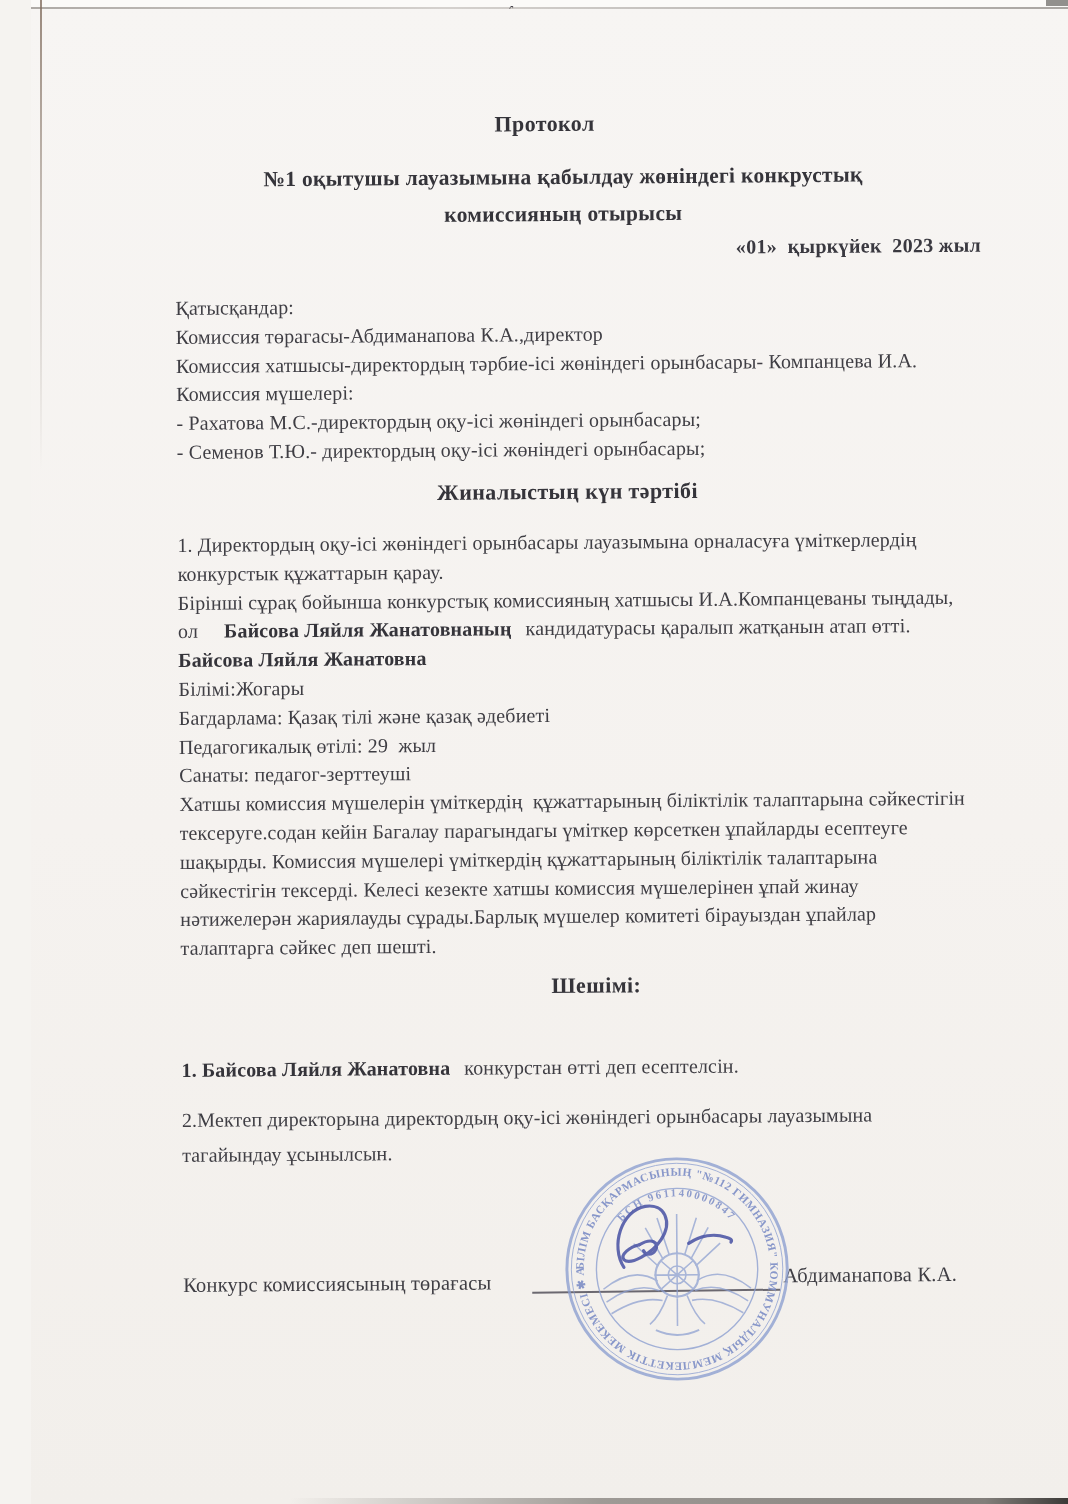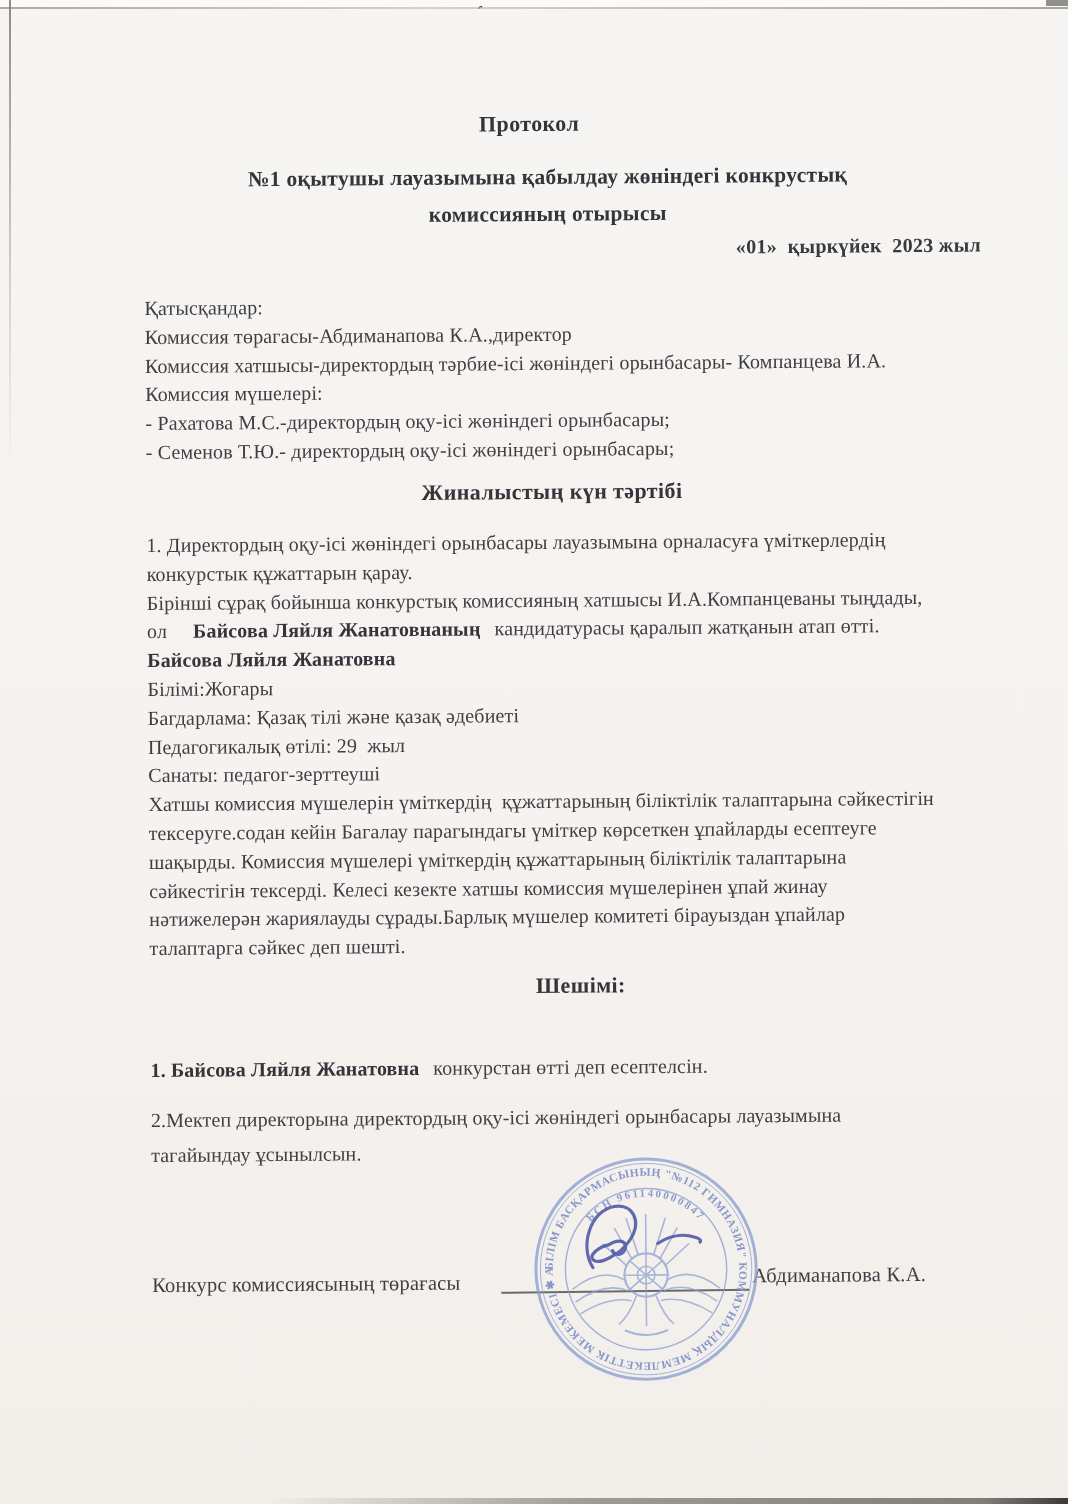--- a/index.html
+++ b/index.html
@@ -1,21 +1,21 @@
 <!DOCTYPE html>
 <html><head>
 <meta charset="utf-8">
 <style>
   html,body{margin:0;padding:0;}
   body{
     width:1068px;height:1504px;overflow:hidden;position:relative;
     background:#f5f3f0;
     font-family:"Liberation Serif","DejaVu Serif",serif;
   }
-  .stage{position:absolute;inset:0;background:linear-gradient(180deg,#f7f5f3 0%,#f5f2ef 55%,#f2efeb 100%);}
+  .stage{position:absolute;inset:0;background:linear-gradient(180deg,#f7f5f3 0%,#f5f2ef 55%,#f2efeb 100%);margin-left:31px;}
   .sheet{
     position:absolute;inset:0;
     transform:rotate(-0.45deg);
     transform-origin:50% 50%;
     color:#3f3e44;
   }
   .ln{white-space:pre-wrap;}
   .center{position:absolute;left:0;width:100%;text-align:center;}
   .b{font-weight:bold;color:#35343a;}
   .doc-title{top:111px;font-size:22px;letter-spacing:.4px;}

